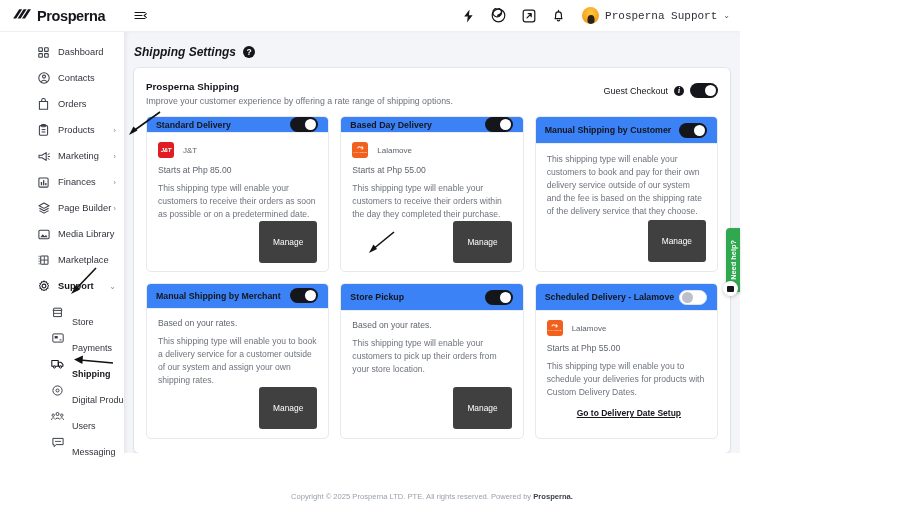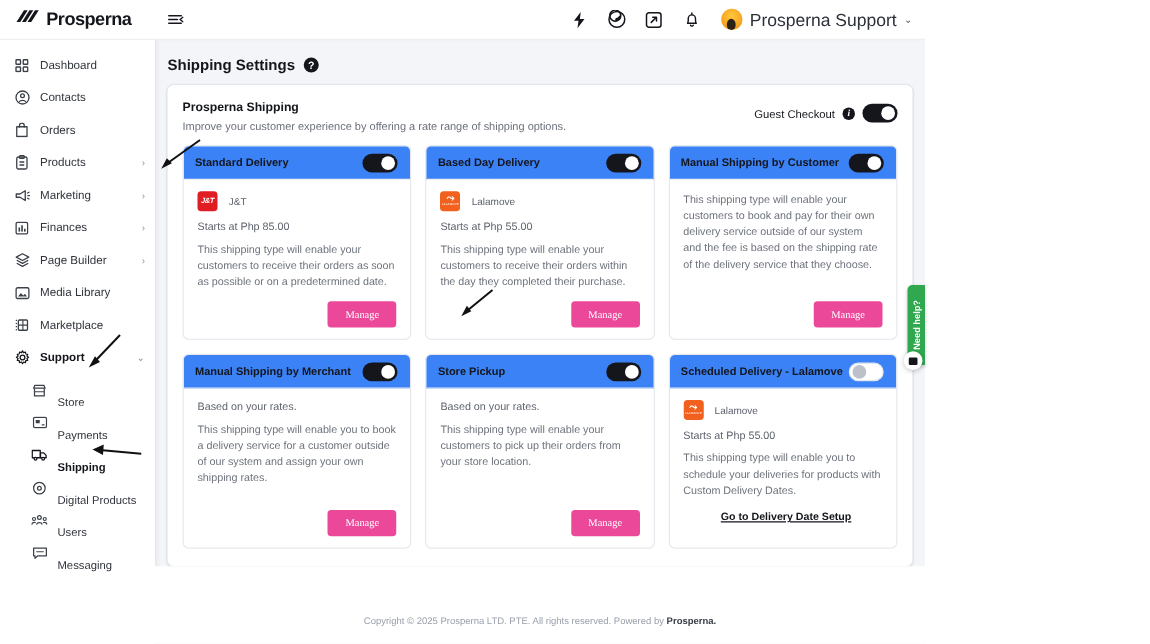--- a/index.html
+++ b/index.html
@@ -37,33 +37,33 @@
     width: 17px; height: 17px; border-radius: 50%;
     background: radial-gradient(circle at 50% 35%, #ffc83d 0%, #f7a823 55%, #e98f12 100%);
     position: relative; overflow: hidden; flex: 0 0 17px;
   }
   .avatar::after {
     content: ""; position: absolute; left: 50%; top: 46%;
     transform: translateX(-50%);
     width: 7px; height: 9px; border-radius: 50% 50% 42% 42%;
     background: #2a2118;
   }
-  .user-name { font-size: 14px; color: #2b2f38; white-space: nowrap; }
+  .user-name { font-size: 11px; color: #2b2f38; white-space: nowrap; font-family: Liberation Mono, monospace; }
   .caret { font-size: 8px; color: #555a63; }
 
   
   .body { display: flex; flex: 1 1 auto; min-height: 0; }
 
   
   .sidebar {
     width: 124px; flex: 0 0 124px;
     background: #ffffff;
     padding-top: 7px;
     overflow: hidden;
-    position: relative; z-index: 20;
+    position: relative; z-index: 20; padding-left: 26px;
   }
   .nav-item {
     display: flex; align-items: center;
     height: 26px; padding: 0 8px 0 11px;
     cursor: pointer; position: relative;
   }
   .nav-ico { width: 13px; flex: 0 0 13px; display: flex; align-items: center; justify-content: center; color: #3c4149; }
   .nav-label { font-size: 9.3px; color: #30343c; margin-left: 8px; white-space: nowrap; }
   .nav-item.active .nav-label { font-weight: 700; color: #14161c; }
   .nav-chevron { margin-left: auto; font-size: 8px; color: #8a8f99; }
@@ -74,21 +74,21 @@
   .main {
     flex: 1 1 auto; min-width: 0;
     background: #f4f5f8;
     display: flex; flex-direction: column;
     box-shadow: inset 3px 0 6px -4px rgba(30,35,55,0.17);
   }
   .page-head {
     padding: 13px 18px 9px 10px;
     display: flex; align-items: center; gap: 7px;
   }
-  .page-title { font-size: 12px; font-weight: 700; color: #14161c; }
+  .page-title { font-size: 12px; font-weight: 700; color: #14161c; font-style: italic; }
   .help-badge {
     width: 12px; height: 12px; border-radius: 50%;
     background: #14161c; color: #fff;
     font-size: 8.5px; font-weight: 700;
     display: flex; align-items: center; justify-content: center;
     cursor: pointer; line-height: 1;
   }
 
   .panel {
     margin: 0 10px;
@@ -176,25 +176,25 @@
   .price { font-size: 8.6px; color: #5f646e; margin-bottom: 7px; }
   .desc { font-size: 8.6px; color: #6e737d; line-height: 1.52; }
   .link-setup {
     font-size: 8.5px; font-weight: 700; color: #14161c;
     text-decoration: underline; margin-top: 9px; cursor: pointer;
     align-self: flex-start;
     margin-left: 30px;
   }
   .manage-btn {
     margin-top: auto; align-self: flex-end;
-    background: #ec4899; color: #ffffff;
+    background: #404040; color: #ffffff;
     font-size: 8.4px; font-weight: 400;
     border: none; border-radius: 3px;
-    padding: 6px 14px; cursor: pointer;
-    font-family: Liberation Serif, serif;
+    padding: 16px 14px; cursor: pointer;
+    font-family: Liberation Sans, sans-serif;
   }
 
   
   .footer {
     flex: 1 1 auto;
     display: flex; align-items: flex-end; justify-content: center;
     background: #ffffff;
     padding-bottom: 14px;
   }
   .footer-inner { font-size: 7.6px; color: #9aa0ab; }

